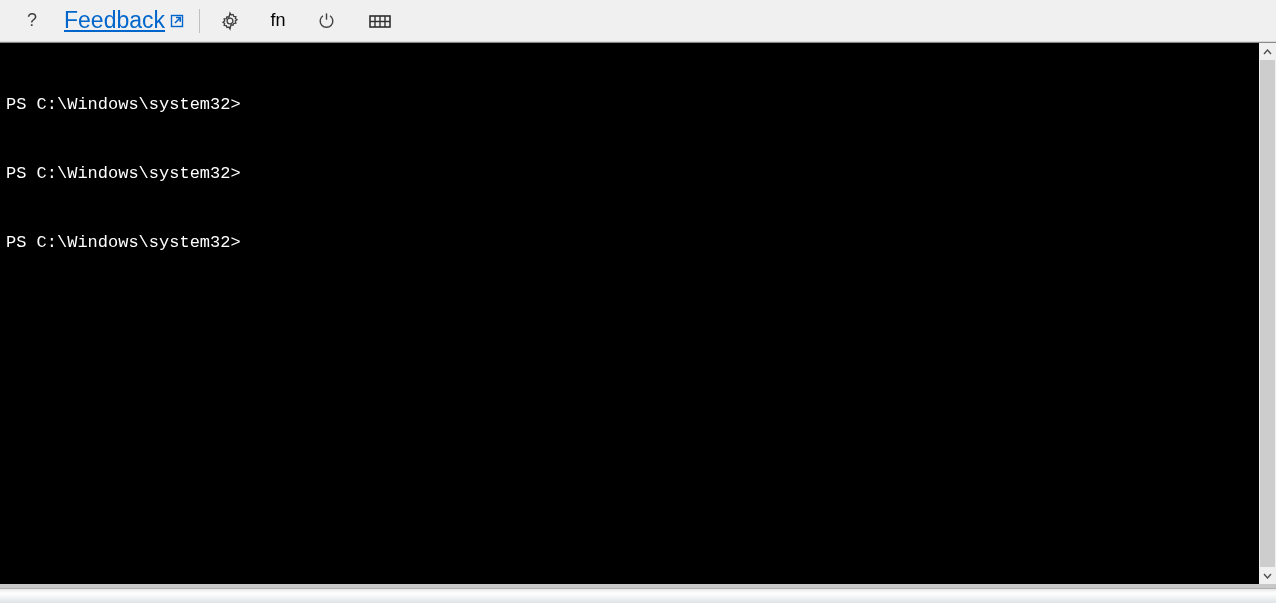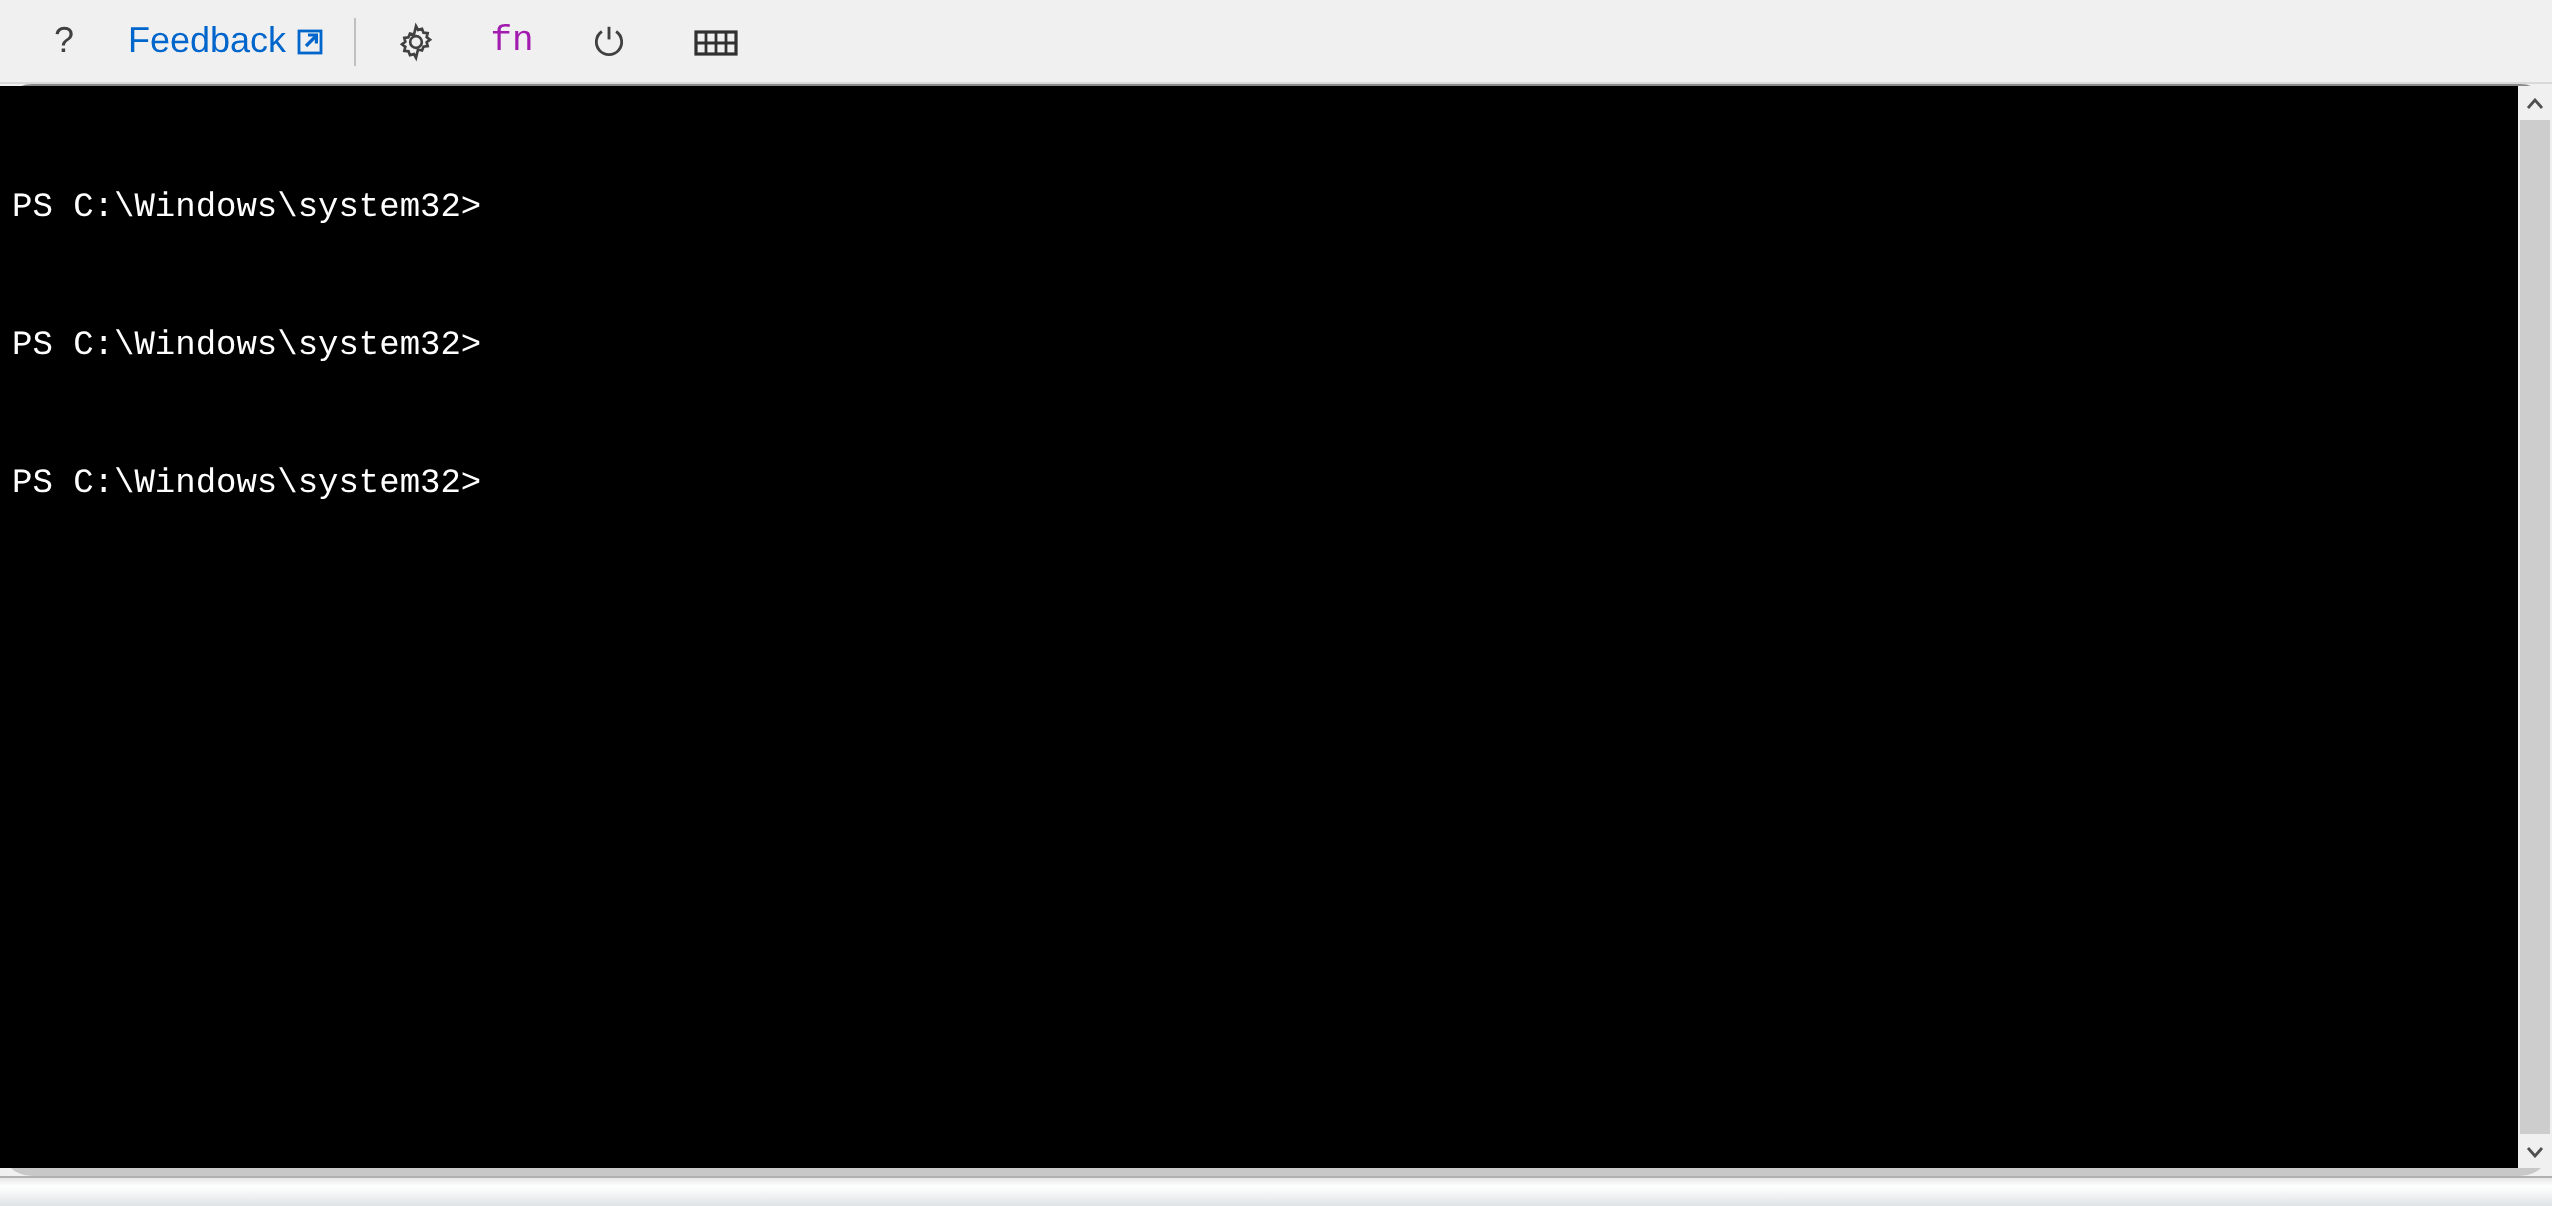--- a/index.html
+++ b/index.html
@@ -28,43 +28,43 @@
     justify-content:center;
     height:32px;
     min-width:32px;
     padding:0 6px;
     color:#404040;
     cursor:pointer;
     font-size:18px;
   }
   .toolbar .tb-item.feedback{
     color:#0066cc;
-    font-size:18px;
+    font-size:23px;
+    text-decoration:underline;
   }
   .toolbar .tb-item.feedback svg{margin-left:4px;}
   .toolbar .sep{
     width:1px;
     height:24px;
     background:#c0c0c0;
     margin:0 4px;
   }
   .toolbar .fn{
-    font-family:Liberation Mono, monospace;
+    font-family:Liberation Sans, sans-serif;
     font-size:18px;
-    color:#a21caf;
+    color:#000000;
   }
   
   .terminal-wrap{
     flex:1;
     position:relative;
     display:flex;
     background:#000;
     border-top:1px solid #888;
     border-bottom:4px solid #c8c8c8;
-    border-radius:16px;
   }
   .terminal{
     flex:1;
     background:#000;
     padding:4px 6px;
     font-family:Consolas,"Courier New",monospace;
     font-size:17px;
     line-height:23px;
     color:#fff;
     white-space:pre;

